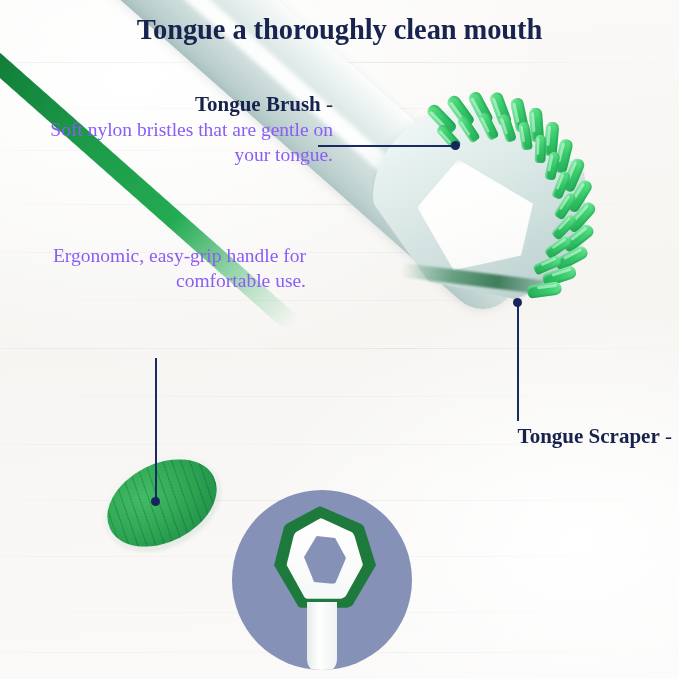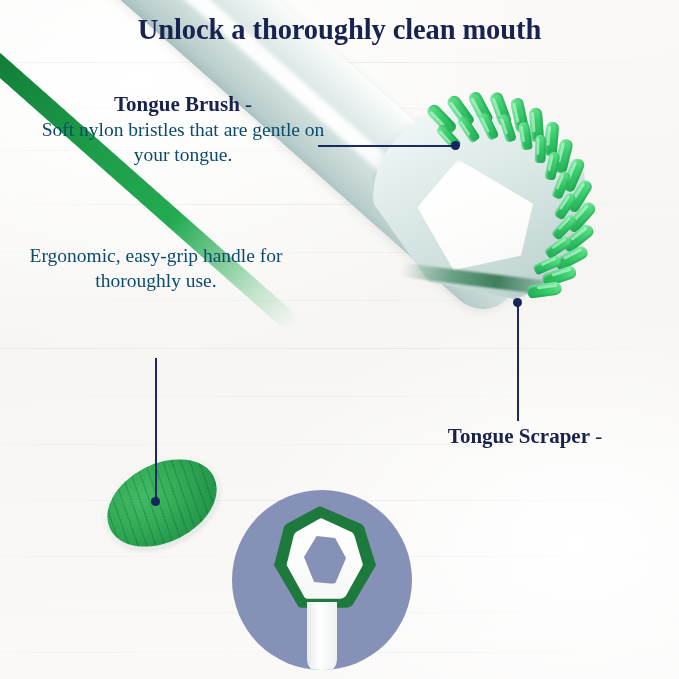--- a/index.html
+++ b/index.html
@@ -36,29 +36,29 @@
   .headline{
     position:absolute;top:14px;left:0;width:679px;
     text-align:center;
     font-size:28.5px;
     font-weight:700;
     letter-spacing:-.1px;
     color:#18234f;
   }
 
   
-  .callout{position:absolute;text-align:center;color:#1b2650;}
+  .callout{position:absolute;text-align:right;color:#1b2650;}
   .callout .ttl{
     font-size:21px;font-weight:700;line-height:1.18;
     color:#17224d;white-space:nowrap;
   }
   .callout .ttl .dash{font-weight:400;}
   .callout .body{
     font-size:19.5px;font-weight:400;line-height:1.30;
-    color:#0c4a6e;
+    color:#8b5cf6;
   }
 
   #c-brush{left:33px;top:92px;width:300px;}
   #c-grip{left:6px;top:243px;width:300px;}
   #c-scraper{left:378px;top:424px;width:294px;}
 
   
   .lead{position:absolute;background:#1b2a63;}
   .lead.h{height:1.6px;}
   .lead.v{width:1.6px;}
@@ -282,28 +282,28 @@
 
   <div class="lead h" style="left:318px;top:145px;width:138px;"></div>
   <div class="dot" style="left:451px;top:141px;"></div>
 
   <div class="lead v" style="left:155px;top:358px;height:144px;"></div>
   <div class="dot" style="left:151px;top:497px;"></div>
 
   <div class="lead v" style="left:517px;top:303px;height:118px;"></div>
   <div class="dot" style="left:513px;top:298px;"></div>
 
-  <div class="headline">Unlock a thoroughly clean mouth</div>
+  <div class="headline">Tongue a thoroughly clean mouth</div>
 
   <div class="callout" id="c-brush">
     <div class="ttl"><span>Tongue Brush</span><span class="dash"> -</span></div>
     <div class="body">Soft nylon bristles that are gentle on your tongue.</div>
   </div>
 
   <div class="callout" id="c-grip">
-    <div class="body">Ergonomic, easy-grip handle for thoroughly use.</div>
+    <div class="body">Ergonomic, easy-grip handle for comfortable use.</div>
   </div>
 
   <div class="callout" id="c-scraper">
     <div class="ttl"><span>Tongue Scraper</span><span class="dash"> -</span></div>
   </div>
 
 </div>
 
 </body></html>

